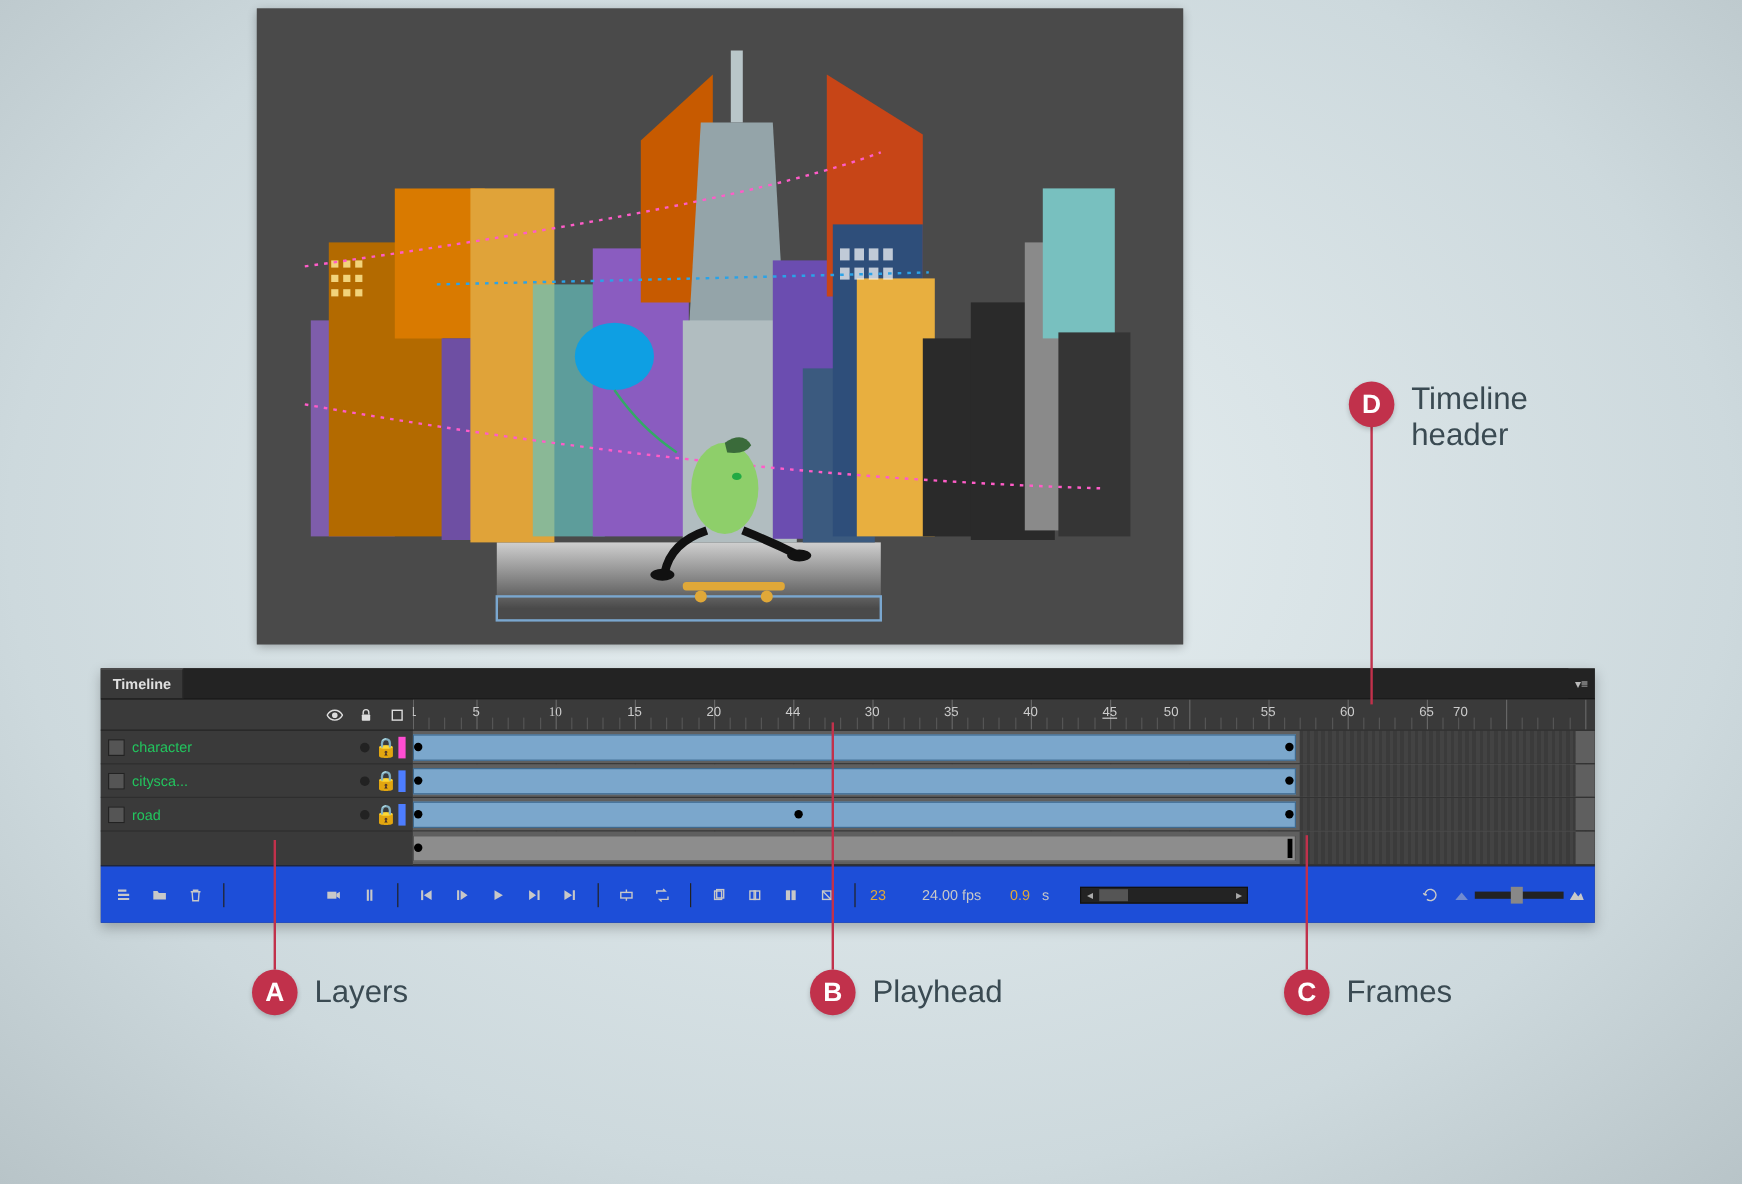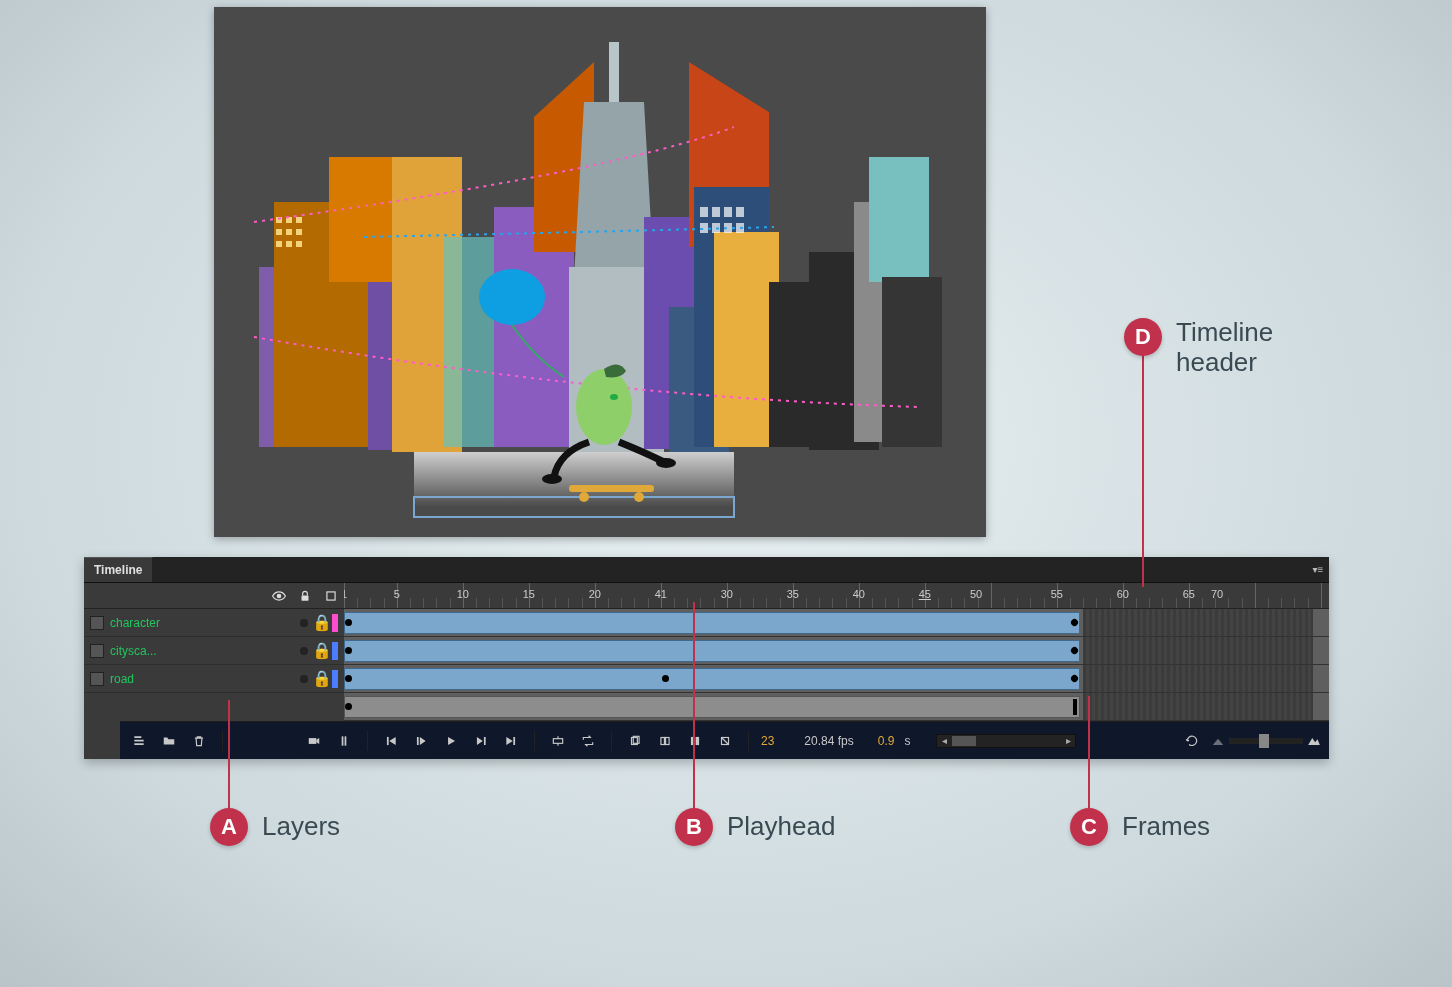--- a/index.html
+++ b/index.html
@@ -51,21 +51,21 @@
   .layer-row .color { width:6px; height:18px; }
   .tracks-col { flex:1; position:relative; background:#555; overflow:hidden; }
   .track { height:28px; position:relative; border-bottom:1px solid #333; background:linear-gradient(90deg,#5f5f5f 0%,#5f5f5f 100%); }
   .span-tween { position:absolute; top:3px; height:22px; background:#7ba7cc; border:1px solid #3f6a8f; }
   .span-plain { position:absolute; top:3px; height:22px; background:#8d8d8d; border:1px solid #555; }
   .kf { position:absolute; top:10px; width:7px; height:7px; background:#000; border-radius:50%; }
   .endcap { position:absolute; top:6px; width:4px; height:16px; background:#000; }
   .after-area { position:absolute; top:0; bottom:0; background:repeating-linear-gradient(90deg,#3b3b3b,#3b3b3b 3px,#434343 3px,#434343 6px); }
   .grid-vert { position:absolute; top:0; bottom:0; width:1px; background:rgba(0,0,0,.15); }
   .tracks-scroll { position:absolute; right:0; top:0; bottom:0; width:16px; background:#2e2e2e; }
-  .tl-footer { height:38px; background:#0f172a; border-top:1px solid #1e1e1e; display:flex; align-items:center; gap:8px; padding:0 8px; color:#c8c8c8; font-size:12px;margin-left:36px; }
+  .tl-footer { height:48px; background:#1d4ed8; border-top:1px solid #1e1e1e; display:flex; align-items:center; gap:8px; padding:0 8px; color:#c8c8c8; font-size:12px; }
   .tl-footer .btn { width:22px; height:20px; display:flex; align-items:center; justify-content:center; color:#c8c8c8; }
   .tl-footer svg { width:14px; height:14px; }
   .tl-footer .sep { width:1px; height:20px; background:#222; margin:0 4px; }
   .tl-footer .num { color:#e0a838; }
   .hscroll { width:140px; height:14px; background:#232323; border:1px solid #111; position:relative; }
   .hscroll .thumb { position:absolute; left:1px; top:1px; width:24px; height:10px; background:#555; }
   .hscroll .arr { position:absolute; top:0; bottom:0; width:14px; display:flex; align-items:center; justify-content:center; color:#aaa; font-size:10px; }
   .zoom { width:110px; display:flex; align-items:center; gap:4px; }
   .zoom .track { height:6px; flex:1; background:#222; border:none; position:relative; }
   .zoom .knob { position:absolute; top:-4px; width:10px; height:14px; background:#888; left:40%; }
@@ -264,24 +264,24 @@
         <div class="tick" style="left: 884.4px; height: 40%; top: 60%;"></div>
         <div class="tick" style="left: 897.6px; height: 40%; top: 60%;"></div>
         <div class="tick major" style="left: 910.8px; height: 100%; top: 0px;"></div>
         <div class="tick" style="left: 924px; height: 40%; top: 60%;"></div>
         <div class="tick" style="left: 937.2px; height: 40%; top: 60%;"></div>
         <div class="tick" style="left: 950.4px; height: 40%; top: 60%;"></div>
         <div class="tick" style="left: 963.6px; height: 40%; top: 60%;"></div>
         <div class="tick major" style="left: 976.8px; height: 100%; top: 0px;"></div>
         <div class="tick-label" style="left: 0px;">1</div>
         <div class="tick-label" style="left: 52.8px;">5</div>
-        <div class="tick-label" style="left: 118.8px;">10</div>
+        <div class="tick-label" style="left: 118.8px; font-family: Liberation Serif, serif;">10</div>
         <div class="tick-label" style="left: 184.8px;">15</div>
         <div class="tick-label" style="left: 250.8px;">20</div>
-        <div class="tick-label" style="left: 316.8px;">41</div>
+        <div class="tick-label" style="left: 316.8px;">44</div>
         <div class="tick-label" style="left: 382.8px;">30</div>
         <div class="tick-label" style="left: 448.8px;">35</div>
         <div class="tick-label" style="left: 514.8px;">40</div>
         <div class="tick-label" style="left: 580.8px; text-decoration: underline;">45</div>
         <div class="tick-label" style="left: 632px;">50</div>
         <div class="tick-label" style="left: 712.8px;">55</div>
         <div class="tick-label" style="left: 778.8px;">60</div>
         <div class="tick-label" style="left: 844.8px;">65</div>
         <div class="tick-label" style="left: 873px;">70</div>
         <div class="playhead" style="left: 290.4px;"></div>
@@ -446,21 +446,21 @@
       </span>
     <span class="btn">
         <svg viewBox="0 0 24 24" fill="none" stroke="#c8c8c8" stroke-width="2">
           <rect x="6" y="6" width="12" height="12"></rect>
           <path d="M6 6l12 12"></path>
         </svg>
       </span>
     <span class="sep"></span>
     <span class="num">23</span>
     <span style="width:14px"></span>
-    <span>20.84 fps</span>
+    <span>24.00 fps</span>
     <span style="width:8px"></span>
     <span class="num">0.9</span>
       <span style="margin-left:2px">s</span>
     <span style="width:10px"></span>
     <div class="hscroll">
       <span class="arr" style="left:0">◂</span>
       <div class="thumb" style="left:15px"></div>
       <span class="arr" style="right:0">▸</span>
     </div>
     <span style="flex:1"></span>

